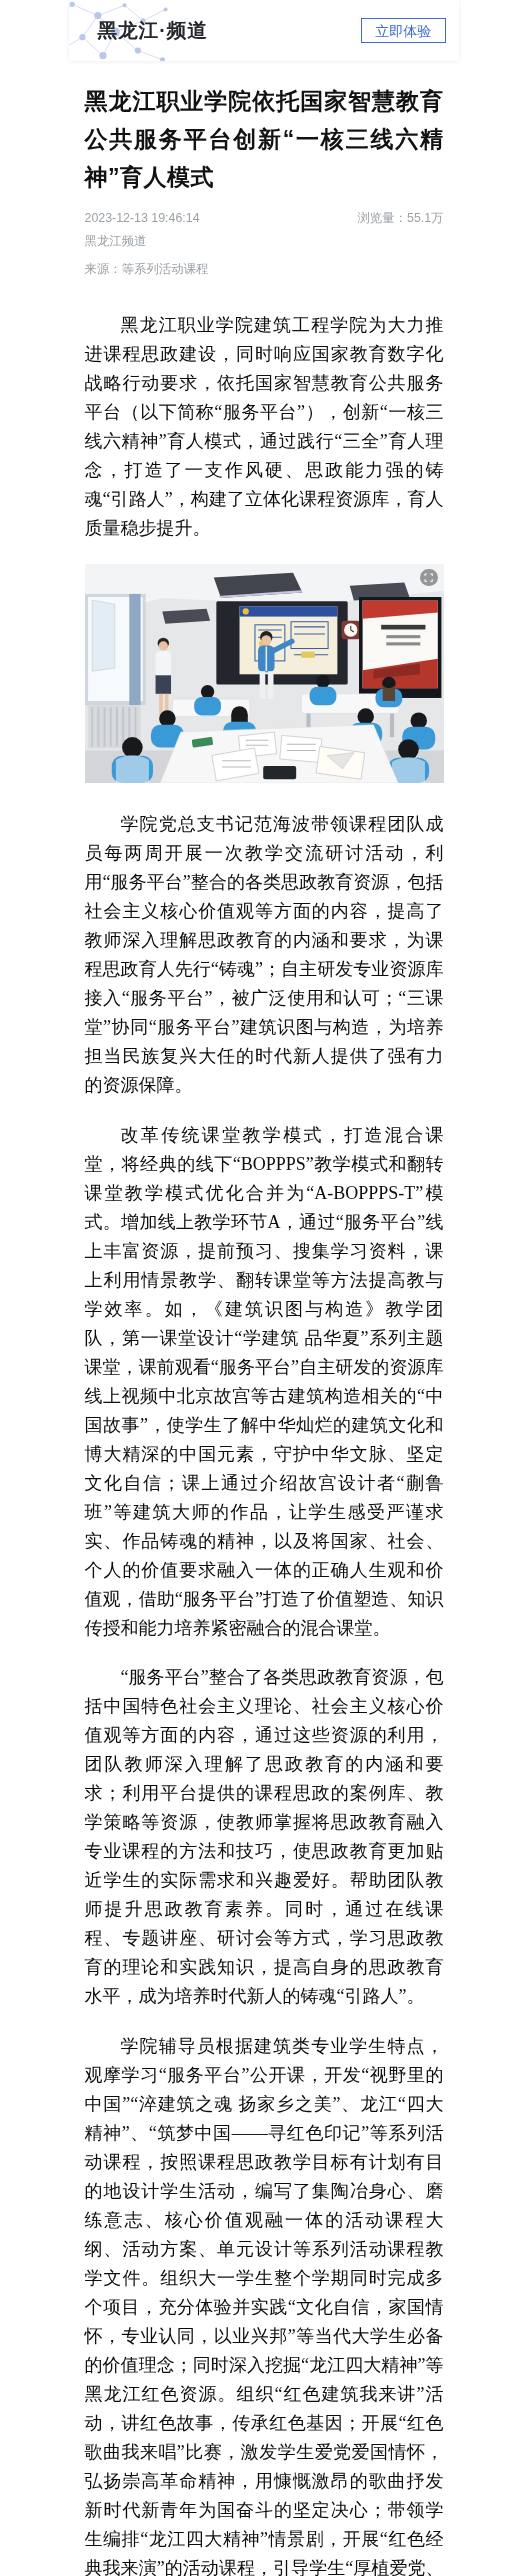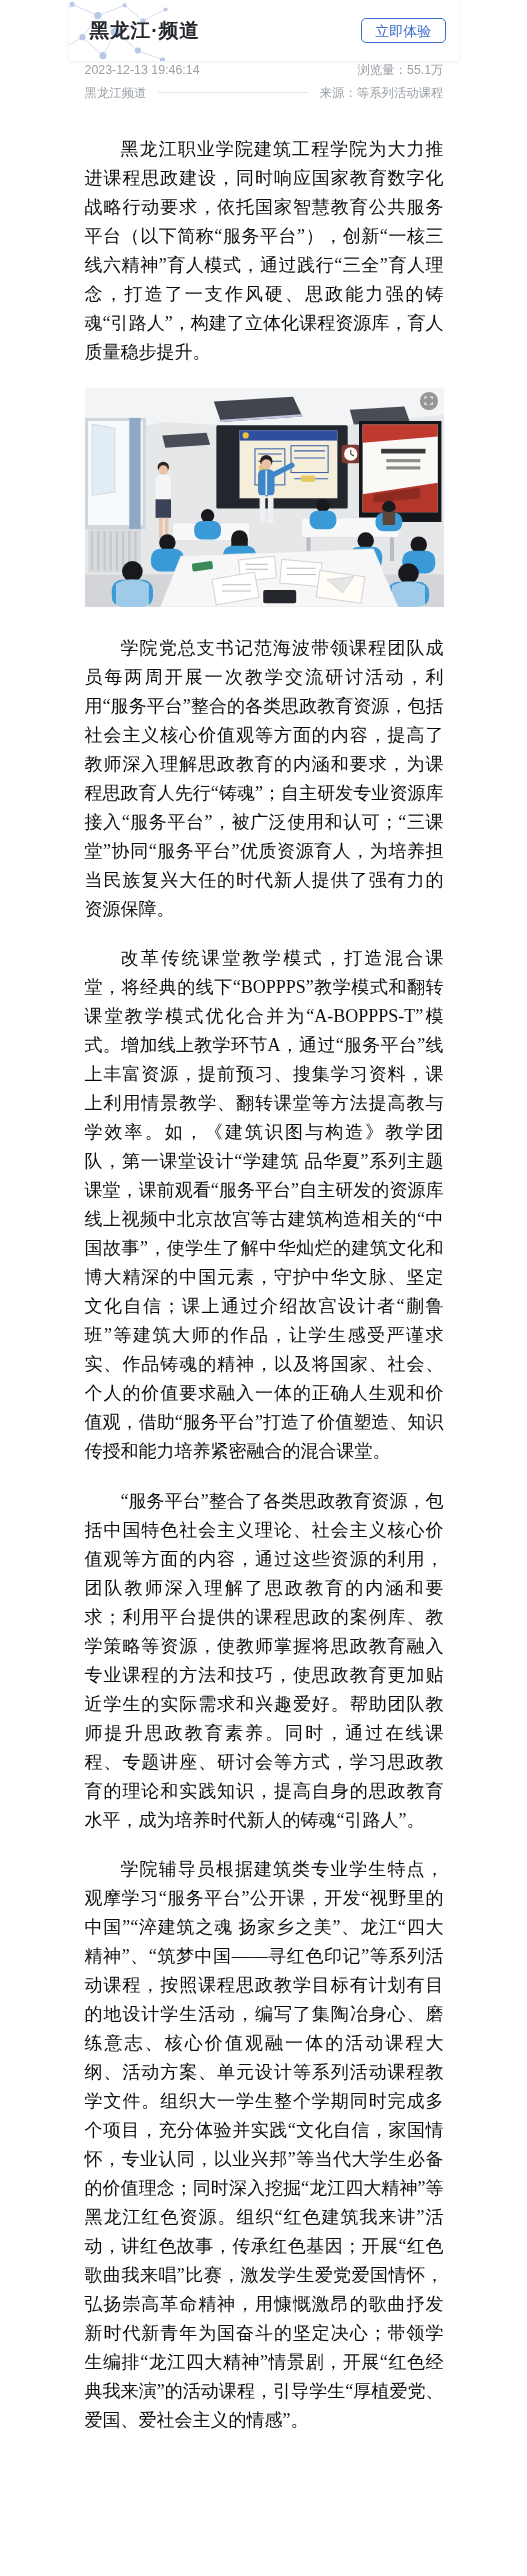--- a/index.html
+++ b/index.html
@@ -3,28 +3,28 @@
 <meta charset="utf-8">
 <style>
   html,body{margin:0;padding:0;background:#ffffff;}
   body{font-family:"Liberation Sans","DejaVu Sans",sans-serif;}
   .page{width:528px;min-height:4121px;margin:0 auto;background:#fff;display:flex;flex-direction:column;align-items:center;}
   
   .header-card{width:390px;height:61px;position:relative;overflow:hidden;background:#fff;
     box-shadow:0 1px 4.1px rgba(0,0,0,0.07);display:flex;align-items:center;justify-content:space-between;
     padding:0 13.4px;box-sizing:border-box;flex:0 0 auto;}
   .pattern{position:absolute;left:-4.1px;top:0;height:61px;width:118px;}
-  .channel-logo{font-size:19.6px;font-weight:bold;color:#24272c;z-index:1;margin-left:7px;letter-spacing:1px;}
-  .cta{font-size:14px;color:#3e6bce;border:1px solid #3e6bce;border-radius:5px;padding:4.6px 13.4px;
+  .channel-logo{font-size:19.6px;font-weight:bold;color:#24272c;z-index:1;margin-left:15px;letter-spacing:1px;}
+  .cta{font-size:14px;color:#3e6bce;border:1px solid #3e6bce;border-radius:0;padding:4.6px 13.4px;
     background:#fff;z-index:1;cursor:pointer;line-height:1;}
   
   .content{width:390px;padding:0 15.5px;box-sizing:border-box;flex:0 0 auto;}
   .title{font-size:23px;line-height:38px;color:#121212;font-weight:bold;margin:20.6px 0 13.4px;letter-spacing:0.5px;text-align:justify;}
   .meta-row{display:flex;justify-content:space-between;align-items:flex-start;color:#9aa0a6;font-size:12.4px;line-height:18.5px;}
-  .meta-row.second{margin-top:4.1px;}
+  .meta-row.second{margin-top:4.1px;flex-direction:column;}
   .meta-divider{flex:1;border-top:0.5px solid #e4e4e4;margin:8.8px 11.3px 0 11.3px;height:0;}
   .article{margin-top:33px;font-size:18px;line-height:29px;color:#0d0d0d;text-align:justify;}
   .article p.para{margin:0 0 20.6px 0;text-indent:2em;font-family:Liberation Serif, serif;}
   figure.photo{margin:4.1px 0 27px 0;padding:0;position:relative;width:359px;height:219px;}
   figure.photo svg{display:block;}
   .expand-badge{position:absolute;top:4.6px;right:5.7px;width:17.5px;height:17.5px;border-radius:50%;
     background:rgba(35,35,40,0.45);display:flex;align-items:center;justify-content:center;cursor:pointer;}
 </style>
 </head>
 <body>
@@ -49,20 +49,21 @@
         <circle cx="-18" cy="38" r="5"></circle>
           <circle cx="196" cy="18" r="4"></circle>
           <circle cx="190" cy="116" r="5"></circle>
       </g>
     </svg>
     <span class="channel-logo">黑龙江·频道</span>
     <button class="cta">立即体验</button>
   </div>
 
   <div class="content">
+    <h1 class="title">黑龙江职业学院依托国家智慧教育公共服务平台创新“一核三线六精神”育人模式</h1>
 
     <div class="meta-row">
       <span>2023-12-13 19:46:14</span>
       <span>浏览量：55.1万</span>
     </div>
     <div class="meta-row second">
       <span>黑龙江频道</span>
       <span class="meta-divider"></span>
       <span>来源：等系列活动课程</span>
     </div>
@@ -184,21 +185,21 @@
         <span class="expand-badge">
           <svg width="9.3" height="9.3" viewBox="0 0 18 18">
             <g stroke="#ffffff" stroke-width="2" fill="none">
               <path d="M2 6V2h4M12 2h4v4M16 12v4h-4M6 16H2v-4"></path>
             </g>
           </svg>
         </span>
       </figure>
 
       <div>
-          <p class="para">学院党总支书记范海波带领课程团队成员每两周开展一次教学交流研讨活动，利用“服务平台”整合的各类思政教育资源，包括社会主义核心价值观等方面的内容，提高了教师深入理解思政教育的内涵和要求，为课程思政育人先行“铸魂”；自主研发专业资源库接入“服务平台”，被广泛使用和认可；“三课堂”协同“服务平台”优质资源育人，为培养担当民族复兴大任的时代新人提供了强有力的资源保障。</p>
+          <p class="para">学院党总支书记范海波带领课程团队成员每两周开展一次教学交流研讨活动，利用“服务平台”整合的各类思政教育资源，包括社会主义核心价值观等方面的内容，提高了教师深入理解思政教育的内涵和要求，为课程思政育人先行“铸魂”；自主研发专业资源库接入“服务平台”，被广泛使用和认可；“三课堂”协同“服务平台”建筑识图与构造，为培养担当民族复兴大任的时代新人提供了强有力的资源保障。</p>
           <p class="para">改革传统课堂教学模式，打造混合课堂，将经典的线下“BOPPPS”教学模式和翻转课堂教学模式优化合并为“A-BOPPPS-T”模式。增加线上教学环节A，通过“服务平台”线上丰富资源，提前预习、搜集学习资料，课上利用情景教学、翻转课堂等方法提高教与学效率。如，《建筑识图与构造》教学团队，第一课堂设计“学建筑 品华夏”系列主题课堂，课前观看“服务平台”自主研发的资源库线上视频中北京故宫等古建筑构造相关的“中国故事”，使学生了解中华灿烂的建筑文化和博大精深的中国元素，守护中华文脉、坚定文化自信；课上通过介绍故宫设计者“蒯鲁班”等建筑大师的作品，让学生感受严谨求实、作品铸魂的精神，以及将国家、社会、个人的价值要求融入一体的正确人生观和价值观，借助“服务平台”打造了价值塑造、知识传授和能力培养紧密融合的混合课堂。</p>
           <p class="para">“服务平台”整合了各类思政教育资源，包括中国特色社会主义理论、社会主义核心价值观等方面的内容，通过这些资源的利用，团队教师深入理解了思政教育的内涵和要求；利用平台提供的课程思政的案例库、教学策略等资源，使教师掌握将思政教育融入专业课程的方法和技巧，使思政教育更加贴近学生的实际需求和兴趣爱好。帮助团队教师提升思政教育素养。同时，通过在线课程、专题讲座、研讨会等方式，学习思政教育的理论和实践知识，提高自身的思政教育水平，成为培养时代新人的铸魂“引路人”。</p>
           <p class="para">学院辅导员根据建筑类专业学生特点，观摩学习“服务平台”公开课，开发“视野里的中国”“淬建筑之魂 扬家乡之美”、龙江“四大精神”、“筑梦中国——寻红色印记”等系列活动课程，按照课程思政教学目标有计划有目的地设计学生活动，编写了集陶冶身心、磨练意志、核心价值观融一体的活动课程大纲、活动方案、单元设计等系列活动课程教学文件。组织大一学生整个学期同时完成多个项目，充分体验并实践“文化自信，家国情怀，专业认同，以业兴邦”等当代大学生必备的价值理念；同时深入挖掘“龙江四大精神”等黑龙江红色资源。组织“红色建筑我来讲”活动，讲红色故事，传承红色基因；开展“红色歌曲我来唱”比赛，激发学生爱党爱国情怀，弘扬崇高革命精神，用慷慨激昂的歌曲抒发新时代新青年为国奋斗的坚定决心；带领学生编排“龙江四大精神”情景剧，开展“红色经典我来演”的活动课程，引导学生“厚植爱党、爱国、爱社会主义的情感”。</p>
         </div>
     </div>
   </div>
 
 </div>
 
 

